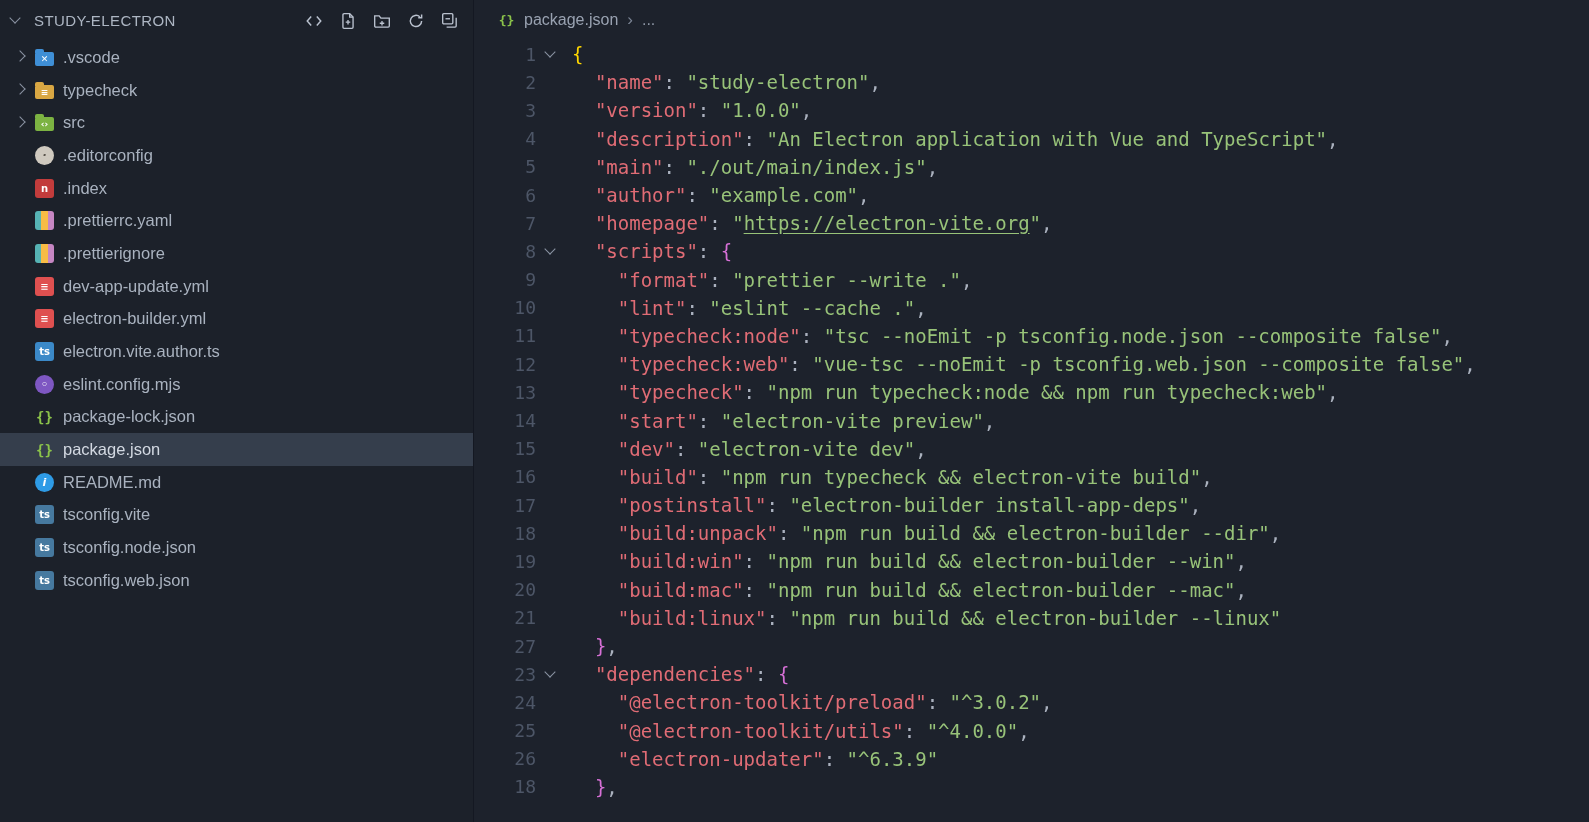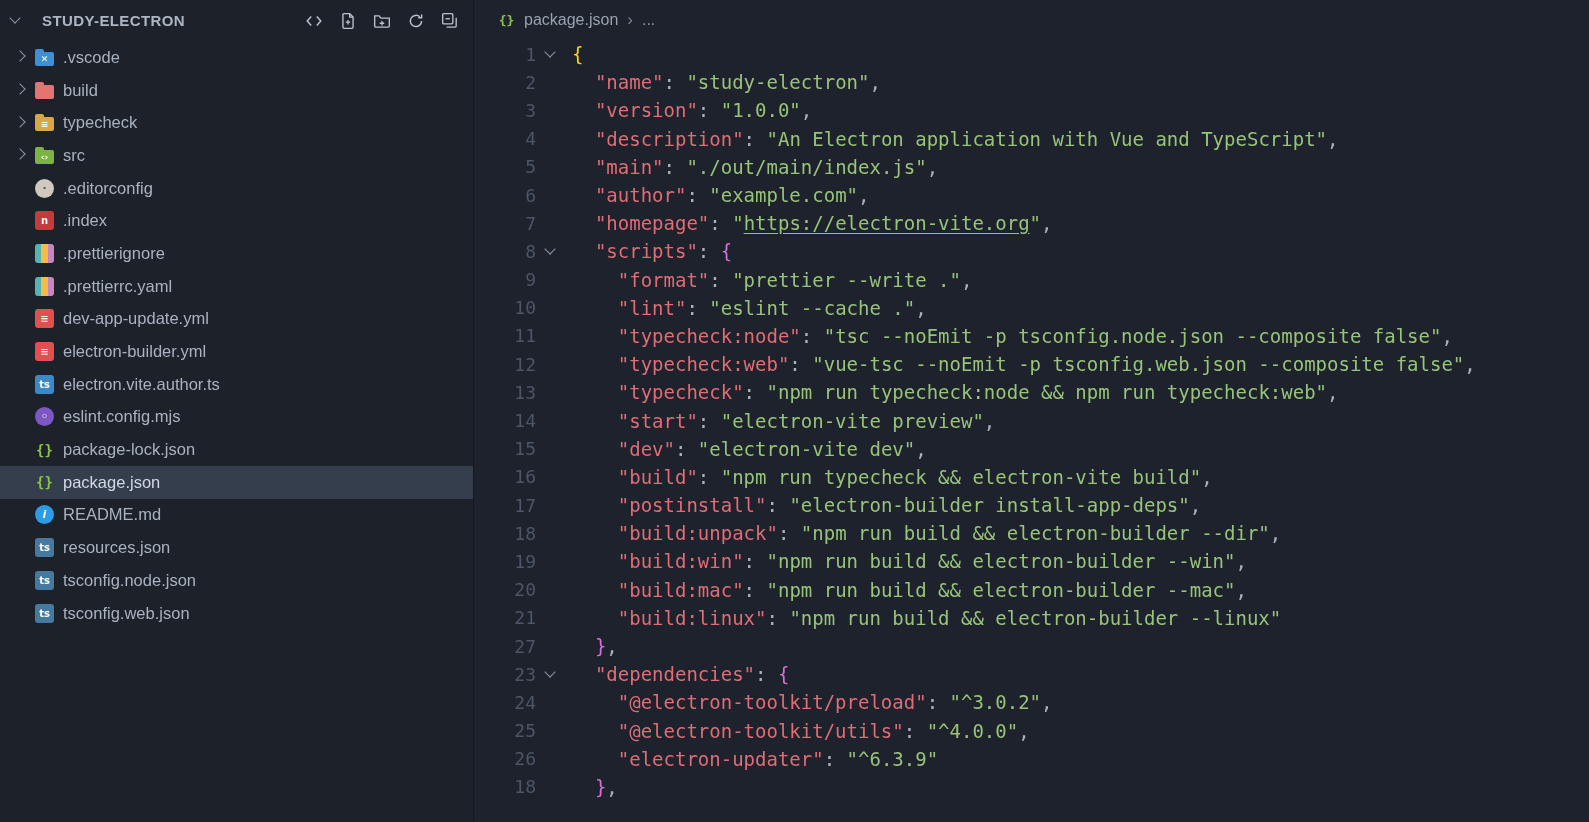--- a/index.html
+++ b/index.html
@@ -7,21 +7,21 @@
   body {
     background:#1d222c;
     font-family:"Liberation Sans", sans-serif;
     -webkit-font-smoothing:antialiased;
   }
   .app { display:flex; width:1589px; height:822px; }
 
   
   .sidebar { width:473px; flex:none; background:#1c212a; color:#a9b2bf; overflow:hidden; }
   .sb-header { height:41px; display:flex; align-items:center; padding:0 14px 0 6px; }
-  .sb-title { font-size:15px; font-weight:700; letter-spacing:.4px; color:#adb6c3; flex:1; margin-left:16px; }
+  .sb-title { font-size:15px; font-weight:400; letter-spacing:.4px; color:#adb6c3; flex:1; margin-left:8px; }
   .sb-actions { display:flex; align-items:center; gap:16px; }
   .sb-actions .act { width:18px; height:18px; color:#bac2cf; cursor:pointer; }
   .sb-actions svg { width:18px; height:18px; display:block; }
 
   .chev { width:20px; height:20px; position:relative; flex:none; display:inline-block; }
   .chev::before { content:""; position:absolute; width:7px; height:7px;
     border-right:1.7px solid #8a93a2; border-bottom:1.7px solid #8a93a2;
     top:5px; left:4px; transform:rotate(-45deg); }
   .chev.down::before { transform:rotate(45deg); top:3px; left:5px; }
   .chev.hidden::before { display:none; }
@@ -112,25 +112,20 @@
       </div>
     </div>
     <div class="tree">
         <div class="row">
           <span class="chev"></span>
           <span class="fi folder" style="background: rgb(63, 143, 214);">✕</span>
           <span class="lbl">.vscode</span>
         </div>
         <div class="row">
           <span class="chev"></span>
-          <span class="fi folder" style="background: rgb(229, 115, 115);"></span>
-          <span class="lbl">build</span>
-        </div>
-        <div class="row">
-          <span class="chev"></span>
           <span class="fi folder" style="background: rgb(217, 167, 67);">≡</span>
           <span class="lbl">typecheck</span>
         </div>
         <div class="row">
           <span class="chev"></span>
           <span class="fi folder" style="background: rgb(124, 179, 66);">‹›</span>
           <span class="lbl">src</span>
         </div>
         <div class="row">
           <span class="chev hidden"></span>
@@ -138,26 +133,26 @@
           <span class="lbl">.editorconfig</span>
         </div>
         <div class="row">
           <span class="chev hidden"></span>
           <span class="fi square" style="background: rgb(194, 60, 60);">n</span>
           <span class="lbl">.index</span>
         </div>
         <div class="row">
           <span class="chev hidden"></span>
           <span class="fi stripes"></span>
+          <span class="lbl">.prettierrc.yaml</span>
+        </div>
+        <div class="row">
+          <span class="chev hidden"></span>
+          <span class="fi stripes"></span>
           <span class="lbl">.prettierignore</span>
-        </div>
-        <div class="row">
-          <span class="chev hidden"></span>
-          <span class="fi stripes"></span>
-          <span class="lbl">.prettierrc.yaml</span>
         </div>
         <div class="row">
           <span class="chev hidden"></span>
           <span class="fi square" style="background: rgb(223, 80, 80);">≡</span>
           <span class="lbl">dev-app-update.yml</span>
         </div>
         <div class="row">
           <span class="chev hidden"></span>
           <span class="fi square" style="background: rgb(223, 80, 80);">≡</span>
           <span class="lbl">electron-builder.yml</span>
@@ -183,21 +178,21 @@
           <span class="lbl">package.json</span>
         </div>
         <div class="row">
           <span class="chev hidden"></span>
           <span class="fi circle" style="background: rgb(46, 155, 230);">i</span>
           <span class="lbl">README.md</span>
         </div>
         <div class="row">
           <span class="chev hidden"></span>
           <span class="fi square" style="background: rgb(70, 121, 159);">ts</span>
-          <span class="lbl">resources.json</span>
+          <span class="lbl">tsconfig.vite</span>
         </div>
         <div class="row">
           <span class="chev hidden"></span>
           <span class="fi square" style="background: rgb(70, 121, 159);">ts</span>
           <span class="lbl">tsconfig.node.json</span>
         </div>
         <div class="row">
           <span class="chev hidden"></span>
           <span class="fi square" style="background: rgb(70, 121, 159);">ts</span>
           <span class="lbl">tsconfig.web.json</span>

